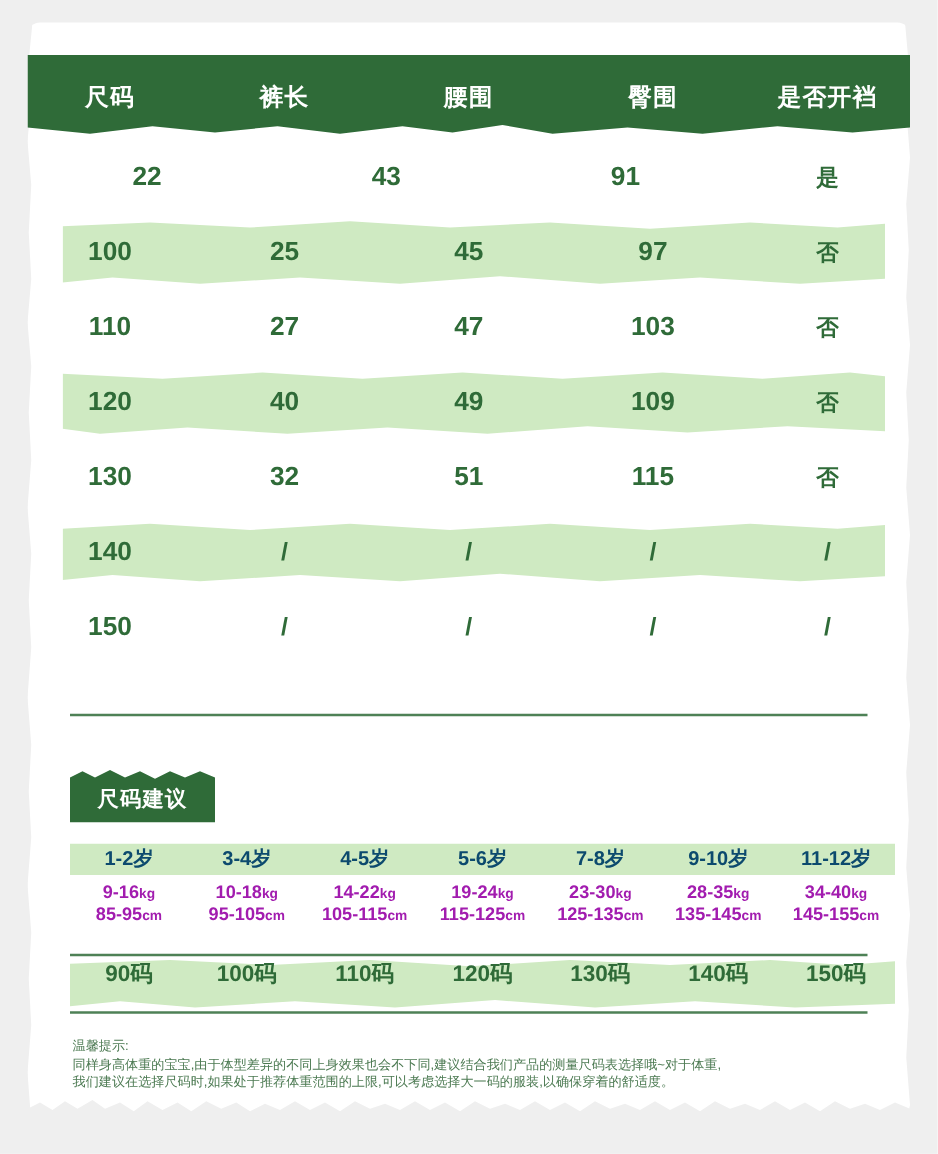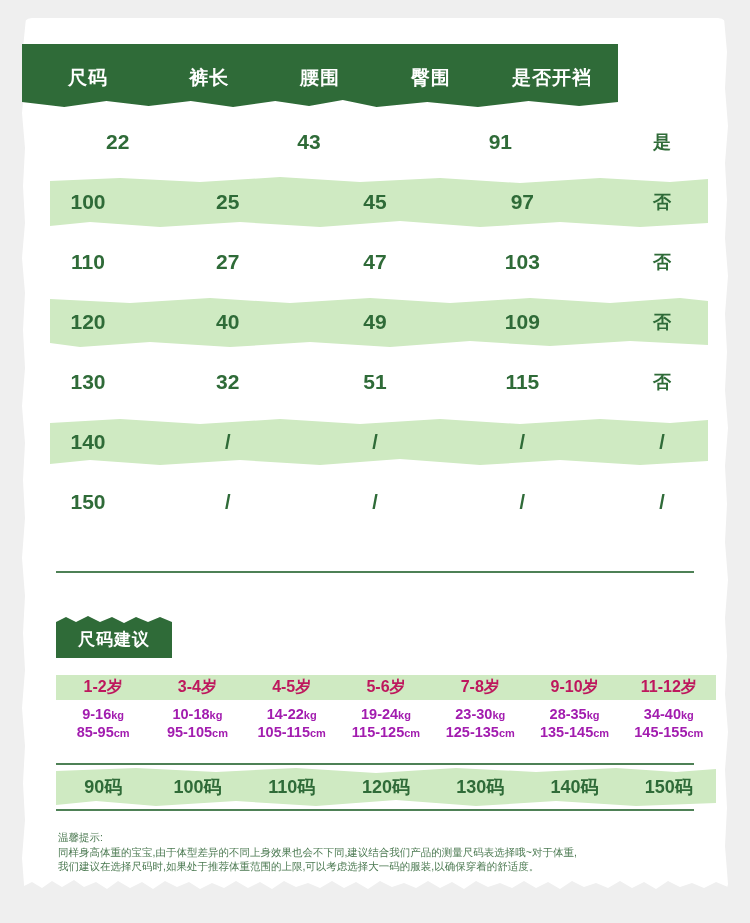--- a/index.html
+++ b/index.html
@@ -57,21 +57,21 @@
   }
   .edge-left { left: -3px; }
   .edge-right { right: -3px; }
   .edge-left svg, .edge-right svg { display: block; height: 100%; width: 7px; }
 
   
   .table-head {
     position: absolute;
     left: 0;
     top: 26px;
-    width: 596px;
+    width: 706px;
     height: 68px;
   }
   .table-head-bg {
     position: absolute;
     inset: 0;
   }
   .table-head-bg svg { display: block; width: 100%; height: 100%; }
 
   .row {
     position: relative;
@@ -188,21 +188,21 @@
     width: 660px;
     display: flex;
   }
   .age-grid .acell {
     flex: 1 1 0;
     text-align: center;
     white-space: nowrap;
   }
   #age-labels { top: 657px; height: 25px; align-items: center; }
   #age-labels .acell {
-    color: #be185d;
+    color: #0c4a6e;
     font-size: 16px;
     font-weight: 700;
   }
   #age-values { top: 688px; }
   #age-values .acell {
     color: #a21caf;
     font-size: 14.5px;
     font-weight: 700;
     line-height: 17px;
   }
@@ -221,21 +221,20 @@
     overflow: hidden;
   }
   .code-band svg { display: block; width: 100%; height: 100%; }
   .code-grid {
     position: absolute;
     left: 34px;
     top: 749px;
     width: 660px;
     height: 40px;
     display: flex;
-    align-items: center;
   }
   .code-grid .acell {
     flex: 1 1 0;
     text-align: center;
     color: #2f6b38;
     font-size: 18px;
     font-weight: 700;
     white-space: nowrap;
     z-index: 2;
   }

